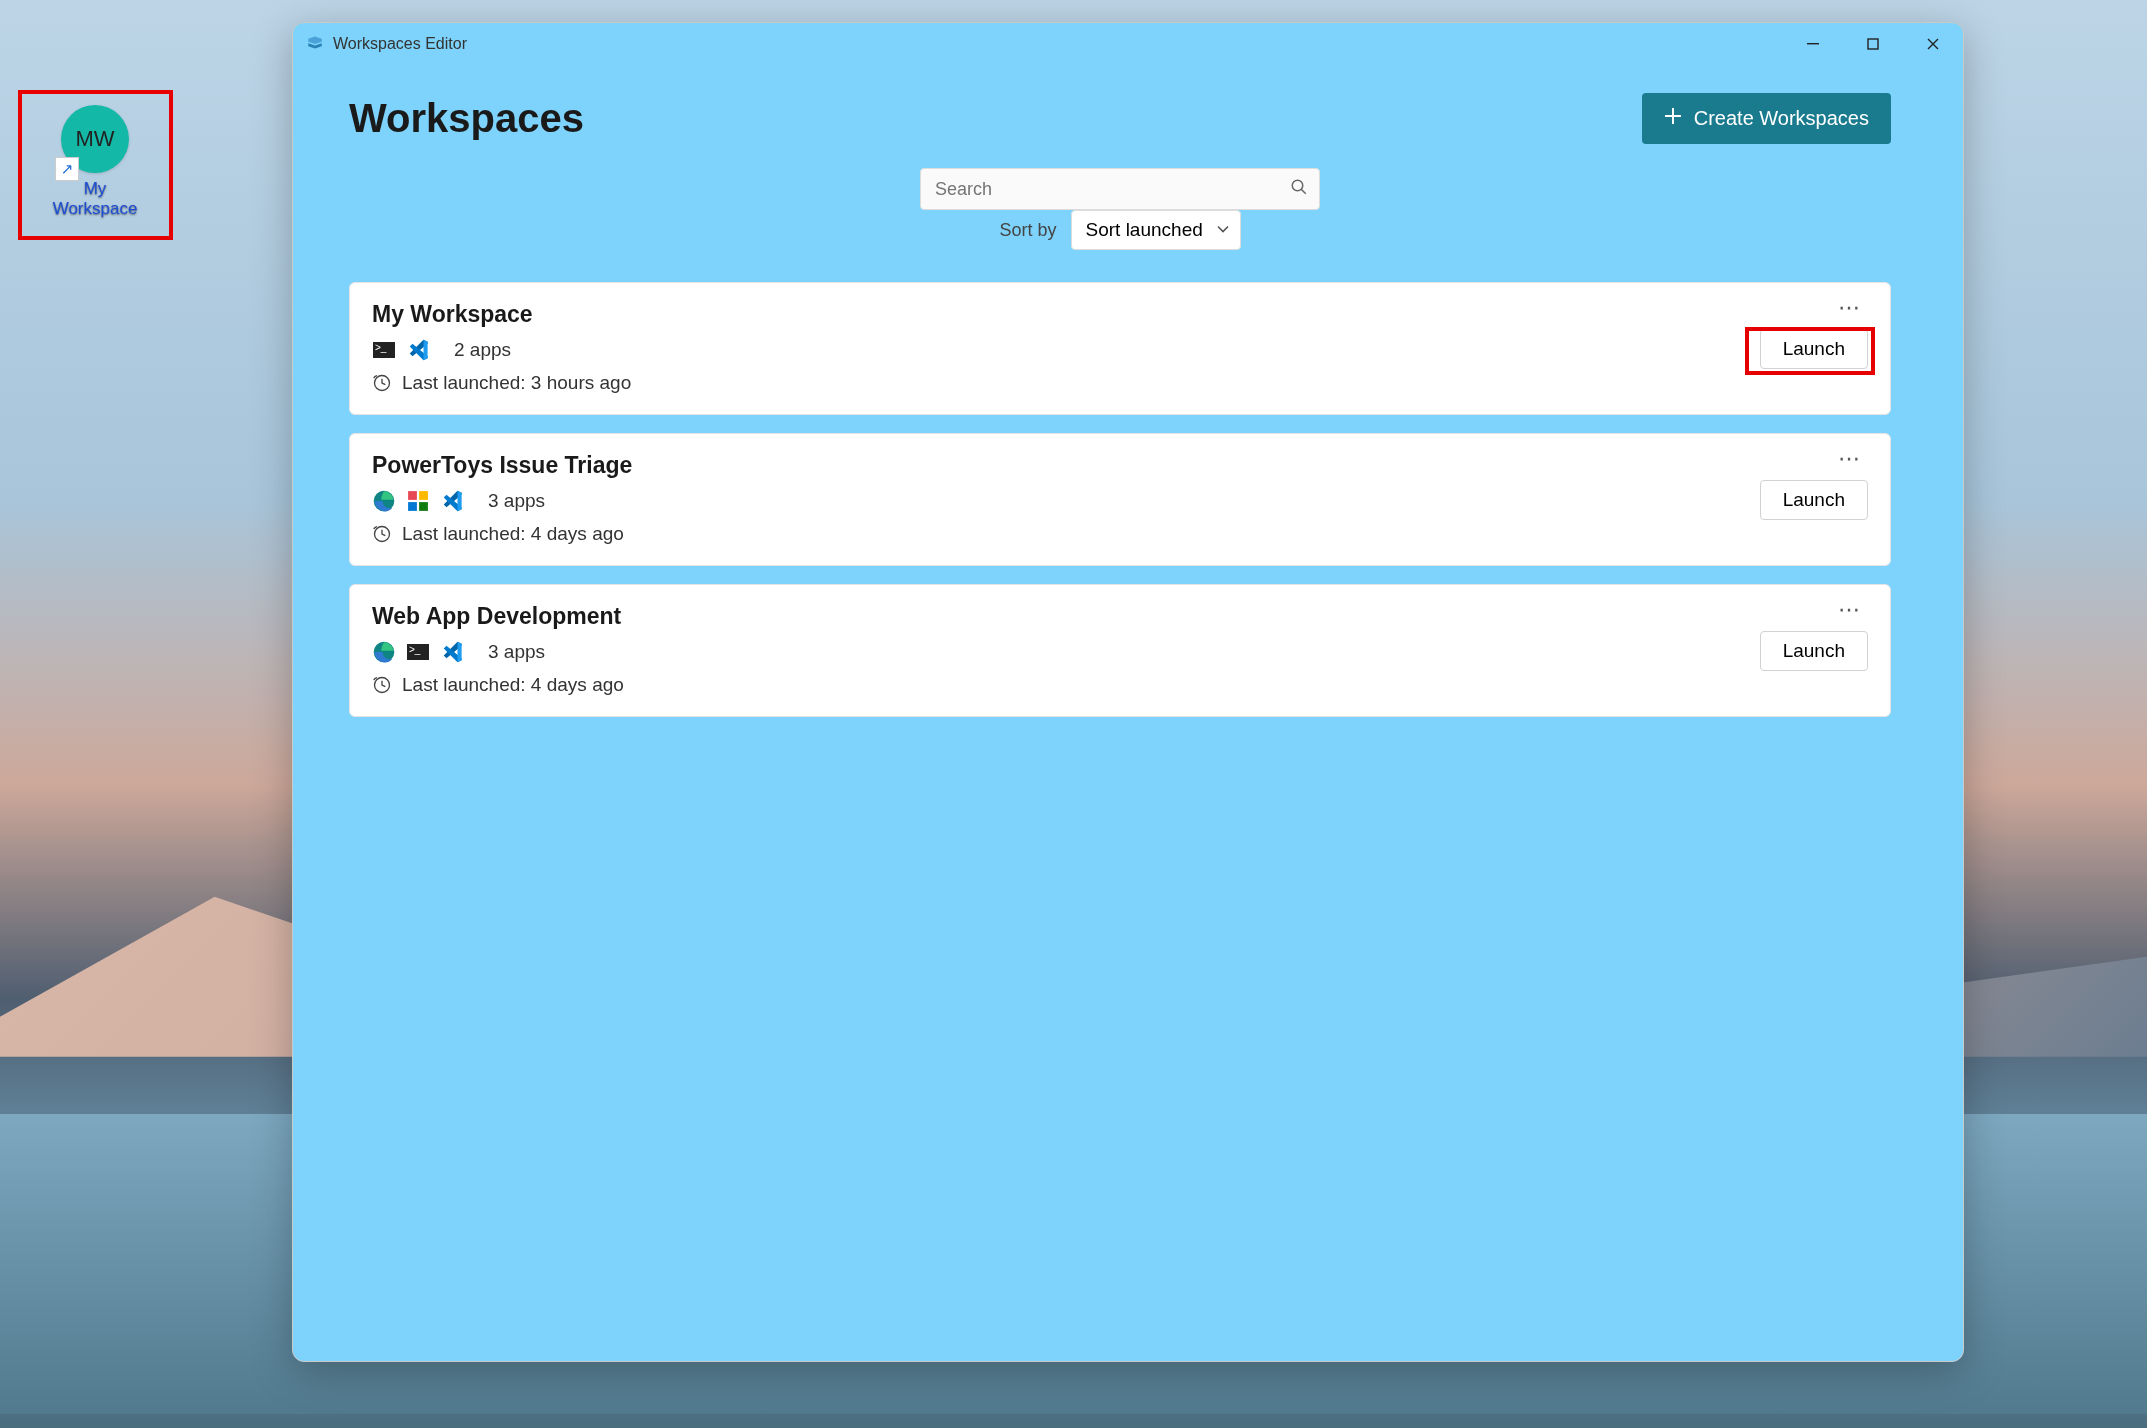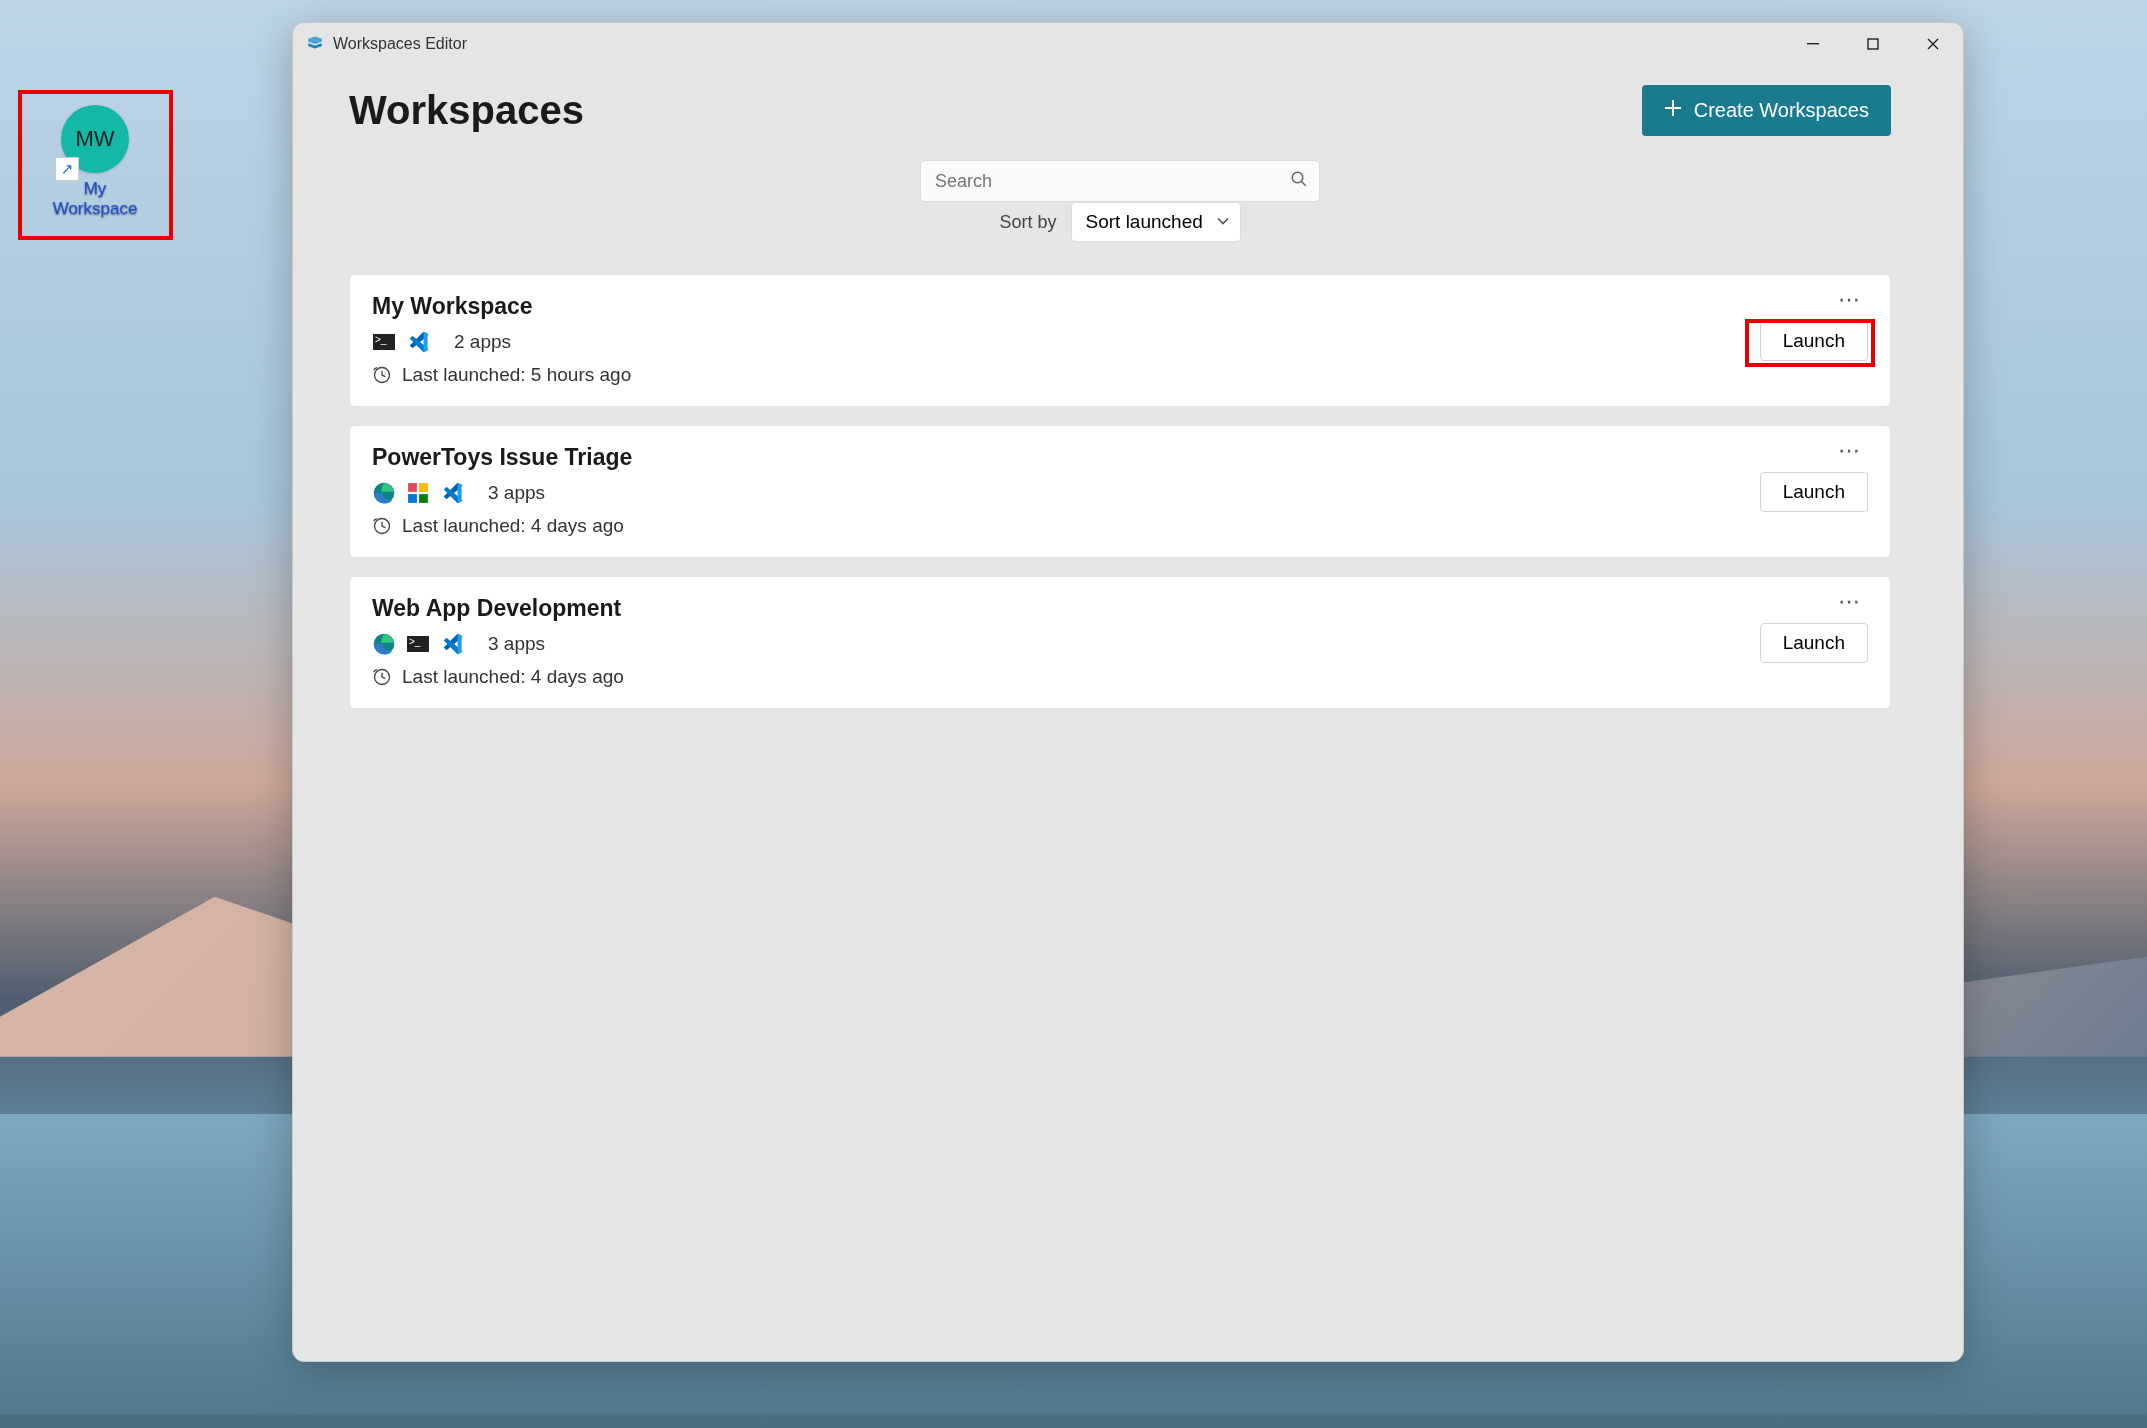--- a/index.html
+++ b/index.html
@@ -54,26 +54,27 @@
     text-align:center; font-size:17px; color:#1d4ed8;
     text-shadow: 0 1px 2px rgba(0,0,0,.6);
     line-height:1.15;
   }
 
   
   .window {
     position:absolute;
     left: 292px; top: 22px;
     width: 1672px; height: 1340px;
-    background: #e5e5e5;
+    background: #7dd3fc;
     border: 1px solid #c9c9c9;
     border-radius: 12px;
     box-shadow: 0 10px 40px rgba(0,0,0,.25);
     display:flex; flex-direction:column;
     overflow:hidden;
+    gap:8px;
   }
   .titlebar {
     height: 42px;
     display:flex; align-items:center;
     padding-left: 12px;
     font-size: 16px; color:#333;
   }
   .titlebar .app-icon {
     width:20px;height:20px; margin-right:8px;
     display:inline-flex; align-items:center; justify-content:center;
@@ -244,21 +245,21 @@
             <span class="app-count">2 apps</span>
           </div>
           <div class="ws-last">
             <span class="ico-clock">
               <svg width="20" height="20" viewBox="0 0 24 24">
                 <circle cx="12" cy="12" r="9" fill="none" stroke="#444" stroke-width="1.6"></circle>
                 <path d="M12 7v5l4 2" fill="none" stroke="#444" stroke-width="1.6"></path>
                 <path d="M4 4l-2 2M4 4l2-1" fill="none" stroke="#444" stroke-width="1.6"></path>
               </svg>
             </span>
-            <span>Last launched: 5 hours ago</span>
+            <span>Last launched: 3 hours ago</span>
           </div>
           <div class="card-actions">
             <span class="more-btn">⋯</span>
             <button class="launch-btn">Launch</button>
           </div>
           <div class="launch-highlight"></div>
         </div>
         <div class="workspace-card">
           <div class="ws-title">PowerToys Issue Triage</div>
           <div class="ws-apps-row">

